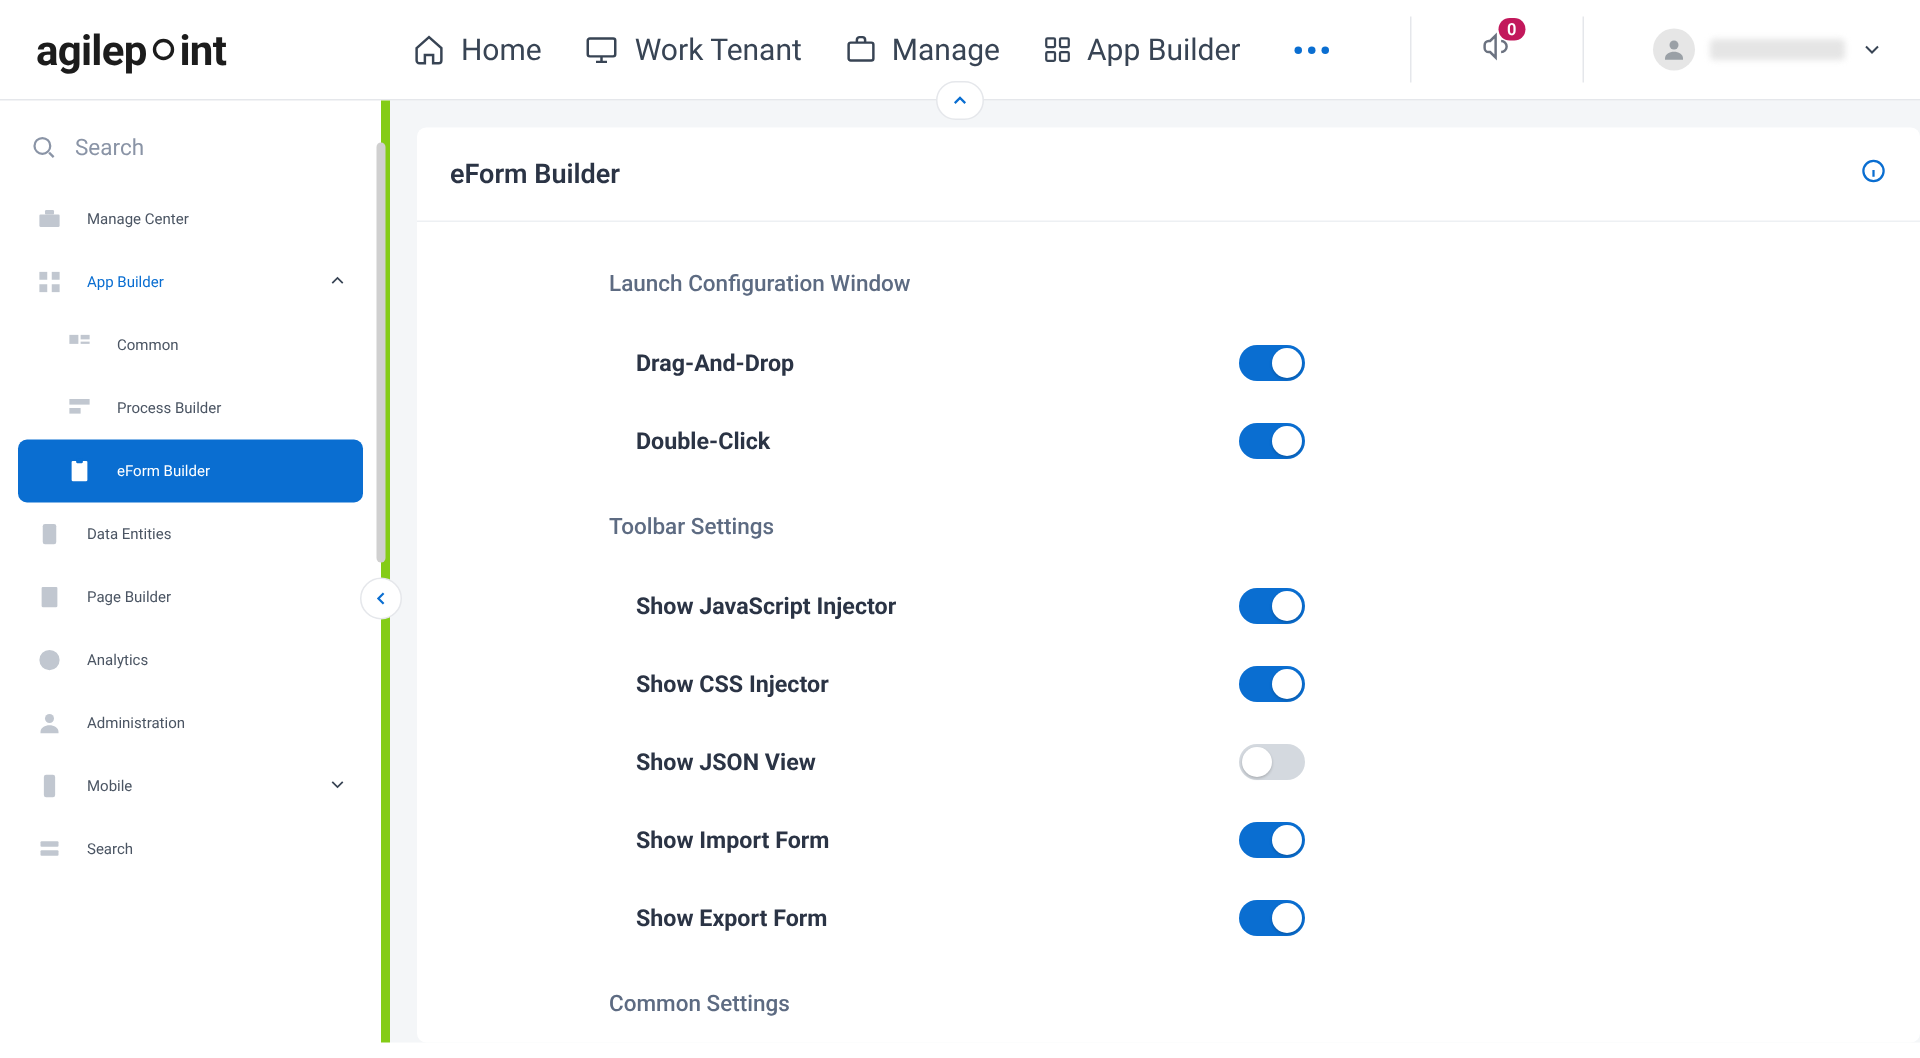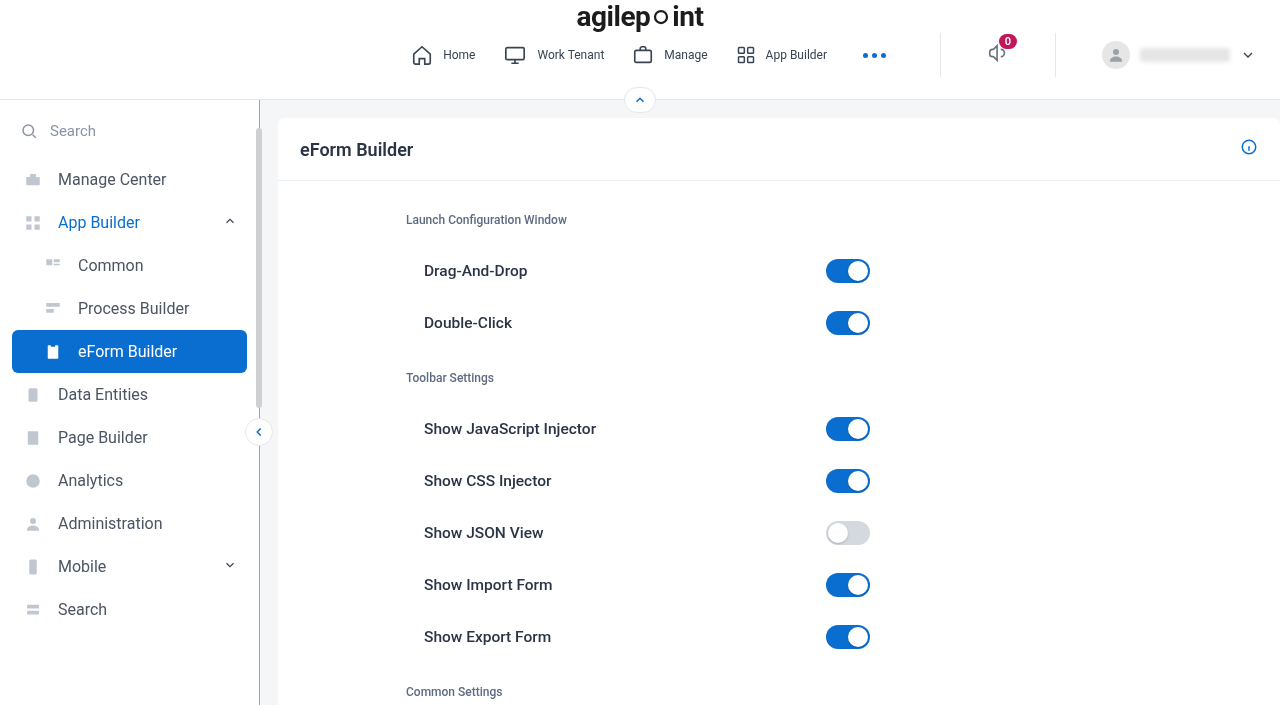--- a/index.html
+++ b/index.html
@@ -6,27 +6,26 @@
 body {
   font-family: -apple-system, BlinkMacSystemFont, "Segoe UI", Roboto, Arial, sans-serif;
   background: #fff;
   color: #1f2d3d;
   width: 1280px;
   height: 705px;
   overflow: hidden;
 }
 
 .topbar {
-  height: 100px;
+  height: 67px;
   border-bottom: 1px solid #e5e7eb;
   display: flex;
   align-items: center;
   padding: 0 24px 0 24px;
   position: relative;
-  flex-direction: column;
 }
 .logo {
   font-size: 28px;
   font-weight: 700;
   letter-spacing: -0.5px;
   color: #1c1c1c;
   display: flex;
   align-items: center;
   gap: 2px;
 }
@@ -34,21 +33,21 @@
   display: flex;
   align-items: center;
   gap: 28px;
   margin-left: auto;
 }
 .navitem {
   display: flex;
   align-items: center;
   gap: 10px;
   color: #384454;
-  font-size: 12px;
+  font-size: 20px;
   cursor: pointer;
 }
 .navitem svg { stroke:#384454; }
 .navitem.more { padding:4px 8px; }
 .navmore-dots { display:flex; gap:4px; }
 .navmore-dots span { width:5px; height:5px; background:#0a6ed1; border-radius:50%; display:block;}
 .topbar .sep { width:1px; height:44px; background:#e5e7eb; margin:0 18px; }
 .announce { position:relative; cursor:pointer; }
 .announce .badge {
   position:absolute; top:-8px; right:-8px;
@@ -69,36 +68,36 @@
 .top-collapse {
   position:absolute; left:50%; transform:translateX(-50%);
   bottom:-14px; width:32px; height:26px; background:#fff;
   border:1px solid #e5e7eb; border-radius:14px;
   display:flex; align-items:center; justify-content:center;
   cursor:pointer;
 }
 
 .layout { display:flex; height:calc(705px - 77px); }
 .sidebar {
-  width:260px; border-right:1px solid #84cc16;
+  width:260px; border-right:6px solid #84cc16;
   position:relative; padding-top:8px;
 }
 .sidebar::after{
   content:""; position:absolute; top:28px; right:-3px; width:6px; height:280px;
   background:#d0d0d0; border-radius:3px;
 }
 .search {
   display:flex; align-items:center; gap:12px;
   padding:14px 20px; color:#8a94a6; font-size:15px;
 }
 .side-list { padding:4px 12px; }
 .side-item {
   display:flex; align-items:center; gap:14px;
   padding:12px 10px; border-radius:6px;
-  color:#4b5563; font-size:16px; cursor:pointer;
+  color:#4b5563; font-size:10px; cursor:pointer;
 }
 .side-item .icon { width:22px; display:flex; justify-content:center; color:#c1c7d0; }
 .side-item .label { flex:1; }
 .side-item.group { color:#0a6ed1; }
 .side-item.group .icon { color:#c1c7d0; }
 .side-item.sub { padding-left:30px;justify-content:flex-end; }
 .side-item.active {
   background:#0a6ed1; color:#fff;
 }
 .side-item.active .icon { color:#fff; }
@@ -115,27 +114,27 @@
   margin:18px 0 0 18px; background:#fff; border-radius:6px;
   flex:1; display:flex; flex-direction:column; overflow:hidden;
 }
 .panel-header {
   display:flex; align-items:center; padding:20px 22px;
   border-bottom:1px solid #edf0f3;
 }
 .panel-header h1 { font-size:18px; font-weight:600; color:#2b3445; }
 .panel-header .info { margin-left:auto; color:#0a6ed1; cursor:pointer; }
 .panel-body { padding:24px 0 0 128px; overflow:auto; }
-.section-title { font-size:12px; color:#5d6b82; font-weight:500; margin:8px 0 18px; }
+.section-title { font-size:15px; color:#5d6b82; font-weight:500; margin:8px 0 18px; }
 .row {
   display:flex; align-items:center;
   padding:14px 0; max-width:640px;
 }
 .row .lbl { font-size:15.5px; color:#2b3445; font-weight:500; flex:0 0 420px; display:flex; align-items:center; gap:8px; }
-.row .lbl.indent { padding-left:18px; }
+.row .lbl.indent { padding-left:18px;font-weight:bold; }
 .toggle {
   width:44px; height:24px; border-radius:12px; position:relative; cursor:pointer;
   background:#d4d9df; transition:.15s;
 }
 .toggle::after{
   content:""; position:absolute; top:2px; left:2px;
   width:20px; height:20px; background:#fff; border-radius:50%;
   box-shadow:0 1px 2px rgba(0,0,0,.2); transition:.15s;
 }
 .toggle.on { background:#0a6ed1; }

